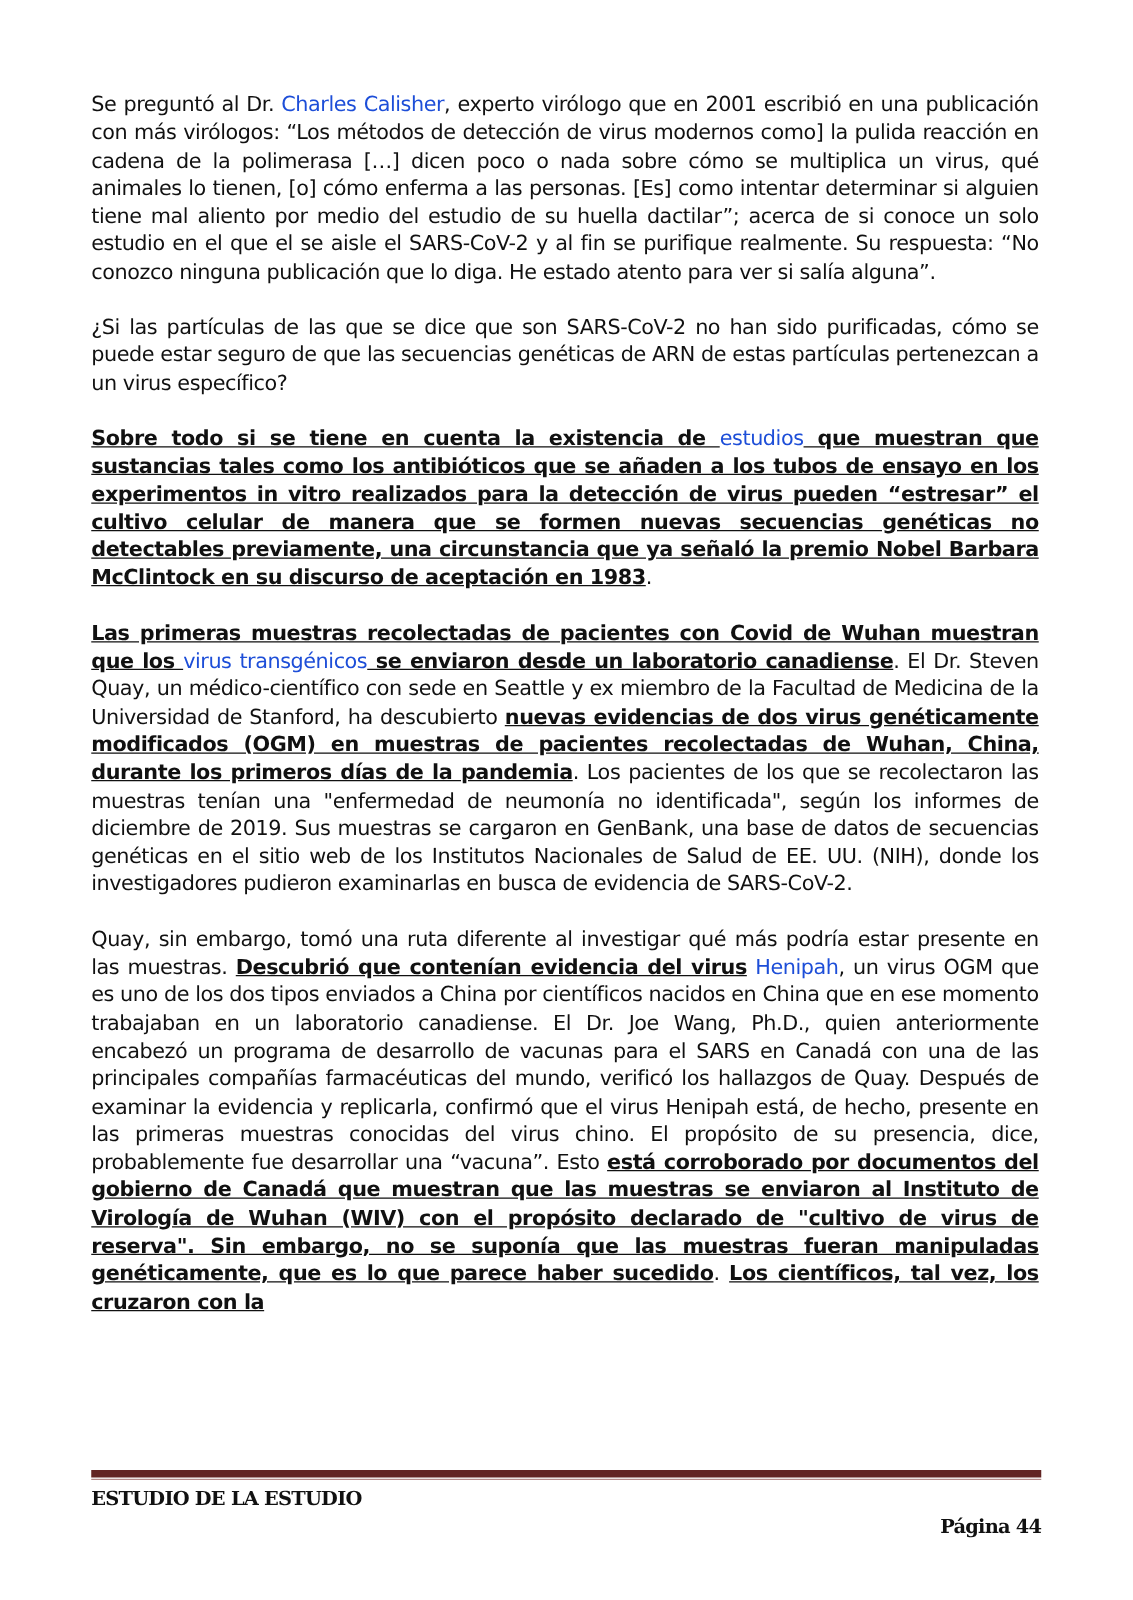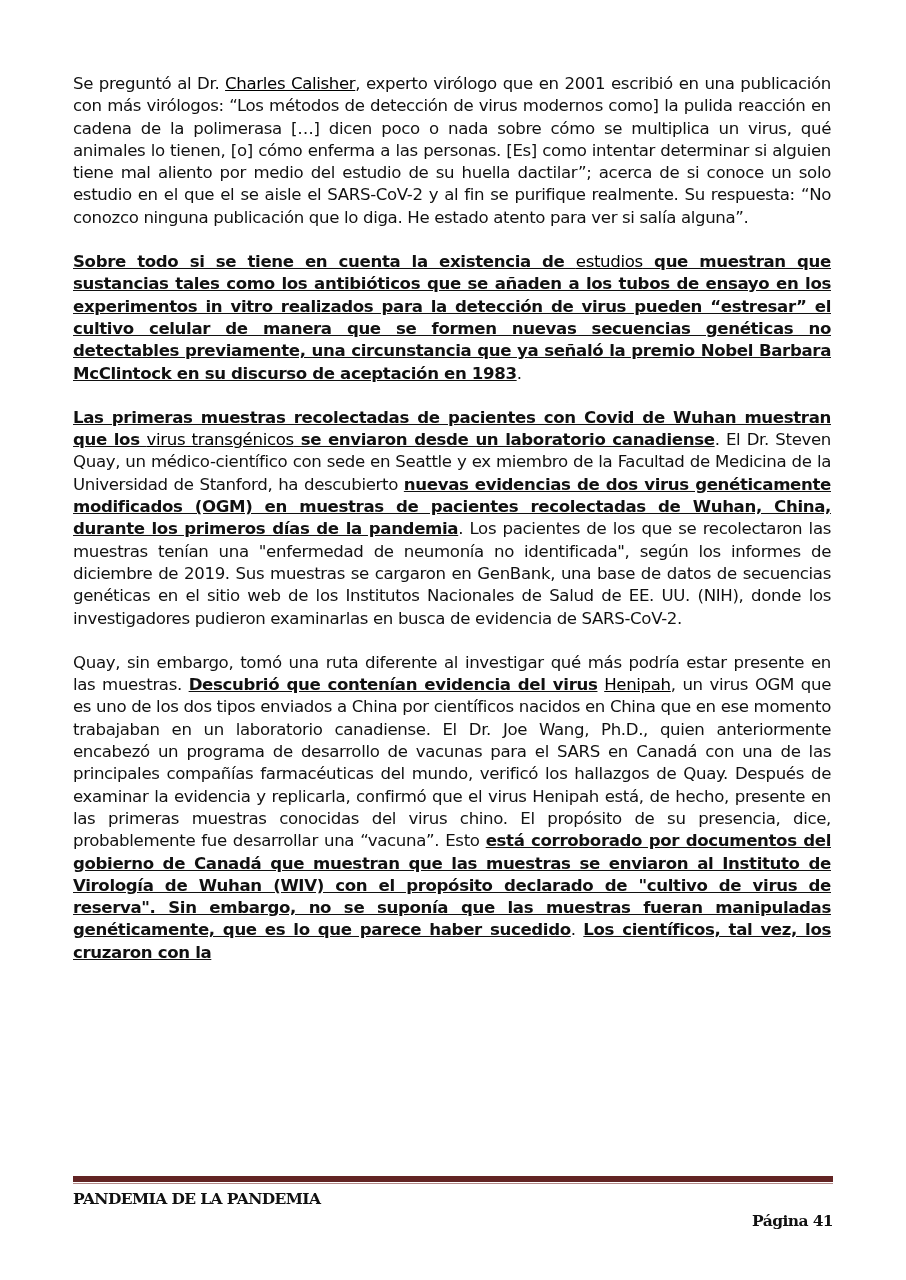--- a/index.html
+++ b/index.html
@@ -4,43 +4,44 @@
 <style>
   html, body { margin:0; padding:0; background:#ffffff; }
   body { width:906px; height:1280px; position:relative; overflow:hidden; }
   .page { position:absolute; left:73px; top:73px; width:758px; }
   .p {
     font-family: "DejaVu Sans", sans-serif;
     font-size:16.6px; line-height:22.3px; color:#111;
     text-align:justify; margin:0 0 22px 0; letter-spacing:-0.35px;
   }
   .p b { font-weight:bold;text-decoration:underline; }
-  a { color:#000000; text-decoration:underline; }
+  a { color:#1d4ed8; }
   .rule-thick { position:absolute; left:73px; top:1176px; width:760px; height:6px; background:#622423; }
   .rule-thin { position:absolute; left:73px; top:1183px; width:760px; height:1px; background:#b38a89; }
   .footer { position:absolute; left:73px; top:1188px; width:760px;
     font-family:"DejaVu Serif", serif; font-weight:bold; font-size:15.5px; color:#111; letter-spacing:-0.6px; }
   .footer .line { height:22px; line-height:22px; position:relative; }
   .footer .page-num { position:absolute; right:0; top:0; }
 </style>
 </head>
 <body>
 
 <div class="page">
   <p class="p"><span>Se preguntó al Dr. </span><a>Charles Calisher</a><span>, experto virólogo que en 2001 escribió en una publicación con más virólogos: “Los métodos de detección de virus modernos como] la pulida reacción en cadena de la polimerasa […] dicen poco o nada sobre cómo se multiplica un virus, qué animales lo tienen, [o] cómo enferma a las personas. [Es] como intentar determinar si alguien tiene mal aliento por medio del estudio de su huella dactilar”; acerca de si conoce un solo estudio en el que el se aisle el SARS-CoV-2 y al fin se purifique realmente. Su respuesta: “No conozco ninguna publicación que lo diga. He estado atento para ver si salía alguna”.</span></p>
 
+  <p class="p">¿Si las partículas de las que se dice que son SARS-CoV-2 no han sido purificadas, cómo se puede estar seguro de que las secuencias genéticas de ARN de estas partículas pertenezcan a un virus específico?</p>
 
   <p class="p"><b>Sobre todo si se tiene en cuenta la existencia de </b><a>estudios</a><b> que muestran que sustancias tales como los antibióticos que se añaden a los tubos de ensayo en los experimentos in vitro realizados para la detección de virus pueden “estresar” el cultivo celular de manera que se formen nuevas secuencias genéticas no detectables previamente, una circunstancia que ya señaló la premio Nobel Barbara McClintock en su discurso de aceptación en 1983</b><span>.</span></p>
 
   <p class="p"><b>Las primeras muestras recolectadas de pacientes con Covid de Wuhan muestran que los </b><a>virus transgénicos</a><b> se enviaron desde un laboratorio canadiense</b><span>. El Dr. Steven Quay, un médico-científico con sede en Seattle y ex miembro de la Facultad de Medicina de la Universidad de Stanford, ha descubierto </span><b>nuevas evidencias de dos virus genéticamente modificados (OGM) en muestras de pacientes recolectadas de Wuhan, China, durante los primeros días de la pandemia</b><span>. Los pacientes de los que se recolectaron las muestras tenían una "enfermedad de neumonía no identificada", según los informes de diciembre de 2019. Sus muestras se cargaron en GenBank, una base de datos de secuencias genéticas en el sitio web de los Institutos Nacionales de Salud de EE. UU. (NIH), donde los investigadores pudieron examinarlas en busca de evidencia de SARS-CoV-2.</span></p>
 
   <p class="p"><span>Quay, sin embargo, tomó una ruta diferente al investigar qué más podría estar presente en las muestras. </span><b>Descubrió que contenían evidencia del virus</b><span> </span><a>Henipah</a><span>, un virus OGM que es uno de los dos tipos enviados a China por científicos nacidos en China que en ese momento trabajaban en un laboratorio canadiense. El Dr. Joe Wang, Ph.D., quien anteriormente encabezó un programa de desarrollo de vacunas para el SARS en Canadá con una de las principales compañías farmacéuticas del mundo, verificó los hallazgos de Quay. Después de examinar la evidencia y replicarla, confirmó que el virus Henipah está, de hecho, presente en las primeras muestras conocidas del virus chino. El propósito de su presencia, dice, probablemente fue desarrollar una “vacuna”. Esto </span><b>está corroborado por documentos del gobierno de Canadá que muestran que las muestras se enviaron al Instituto de Virología de Wuhan (WIV) con el propósito declarado de "cultivo de virus de reserva". Sin embargo, no se suponía que las muestras fueran manipuladas genéticamente, que es lo que parece haber sucedido</b><span>. </span><b>Los científicos, tal vez, los cruzaron con la</b></p>
 </div>
 
 <div class="rule-thick"></div>
 <div class="rule-thin"></div>
 
 <div class="footer">
-  <div class="line">PANDEMIA DE LA PANDEMIA</div>
+  <div class="line">ESTUDIO DE LA ESTUDIO</div>
   <div class="line">
-    <span class="page-num">Página 41</span>
+    <span class="page-num">Página 44</span>
   </div>
 </div>
 
 </body></html>

